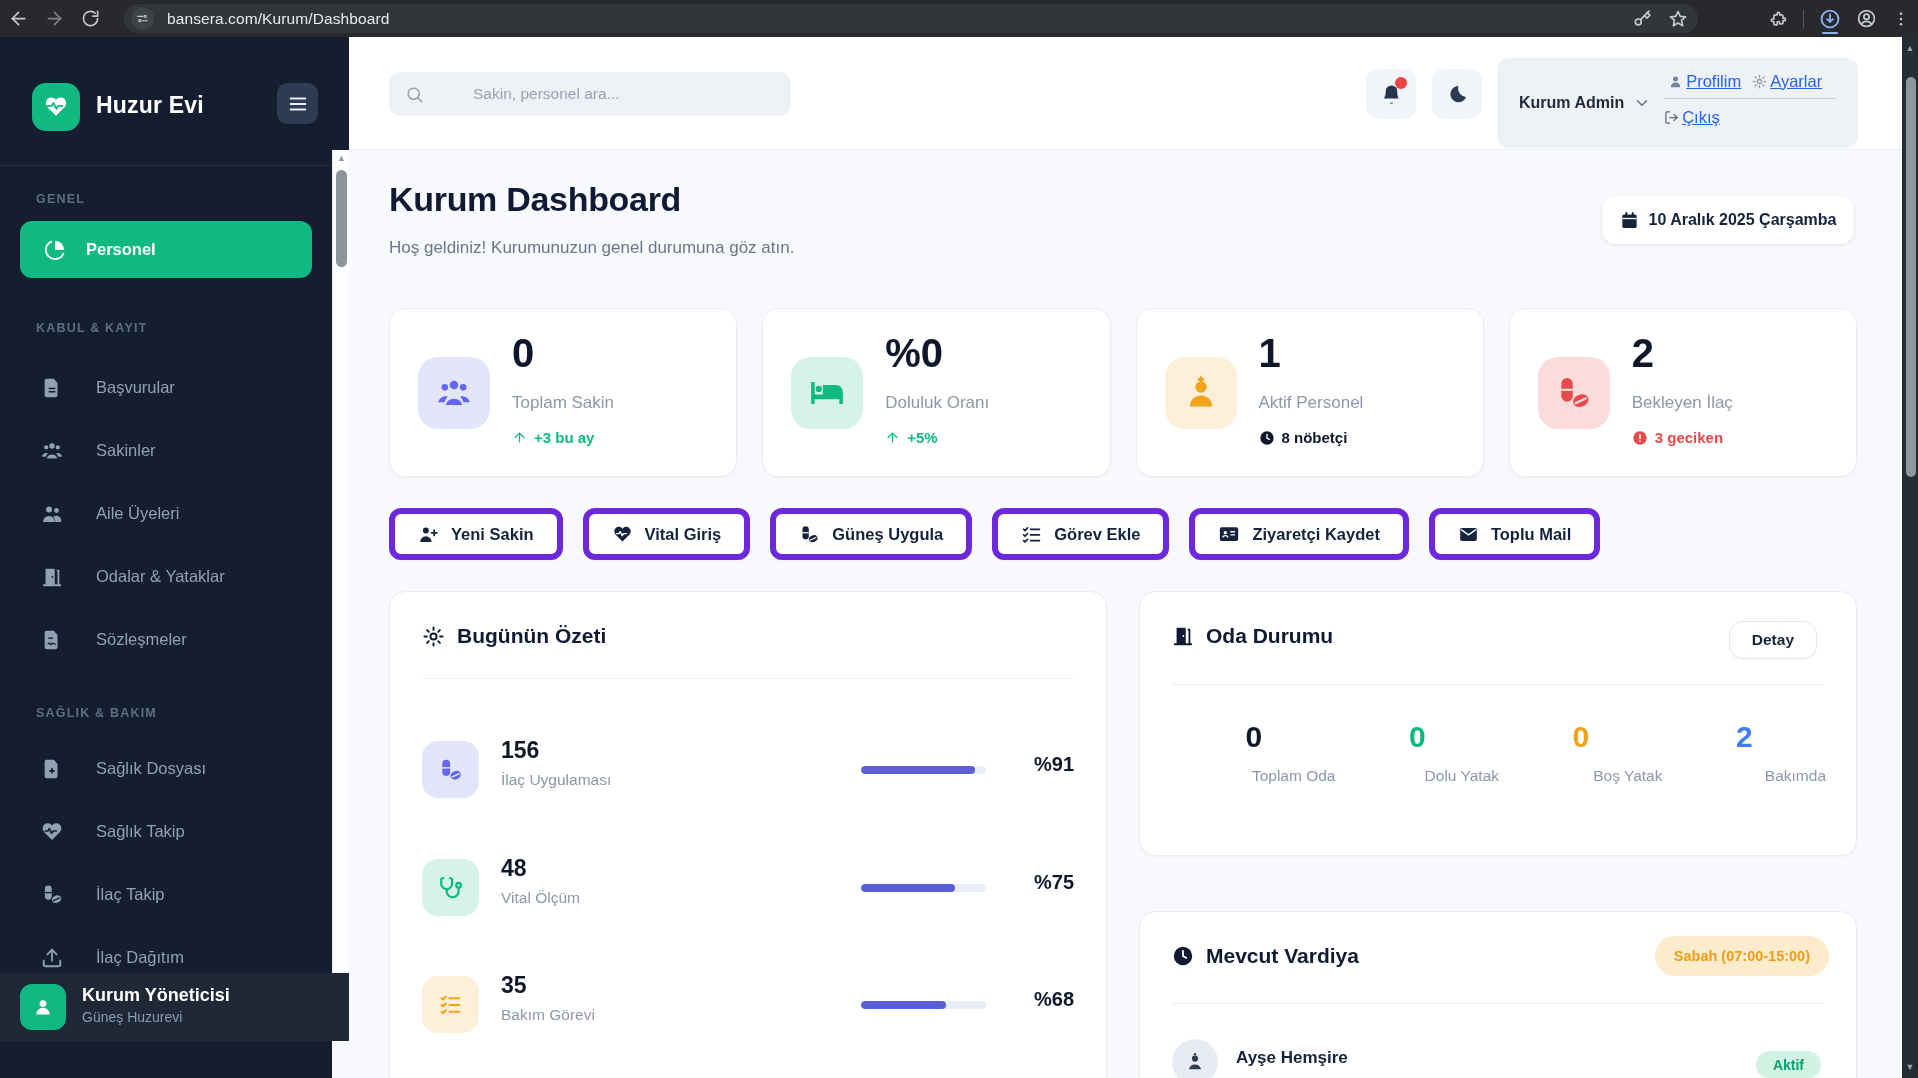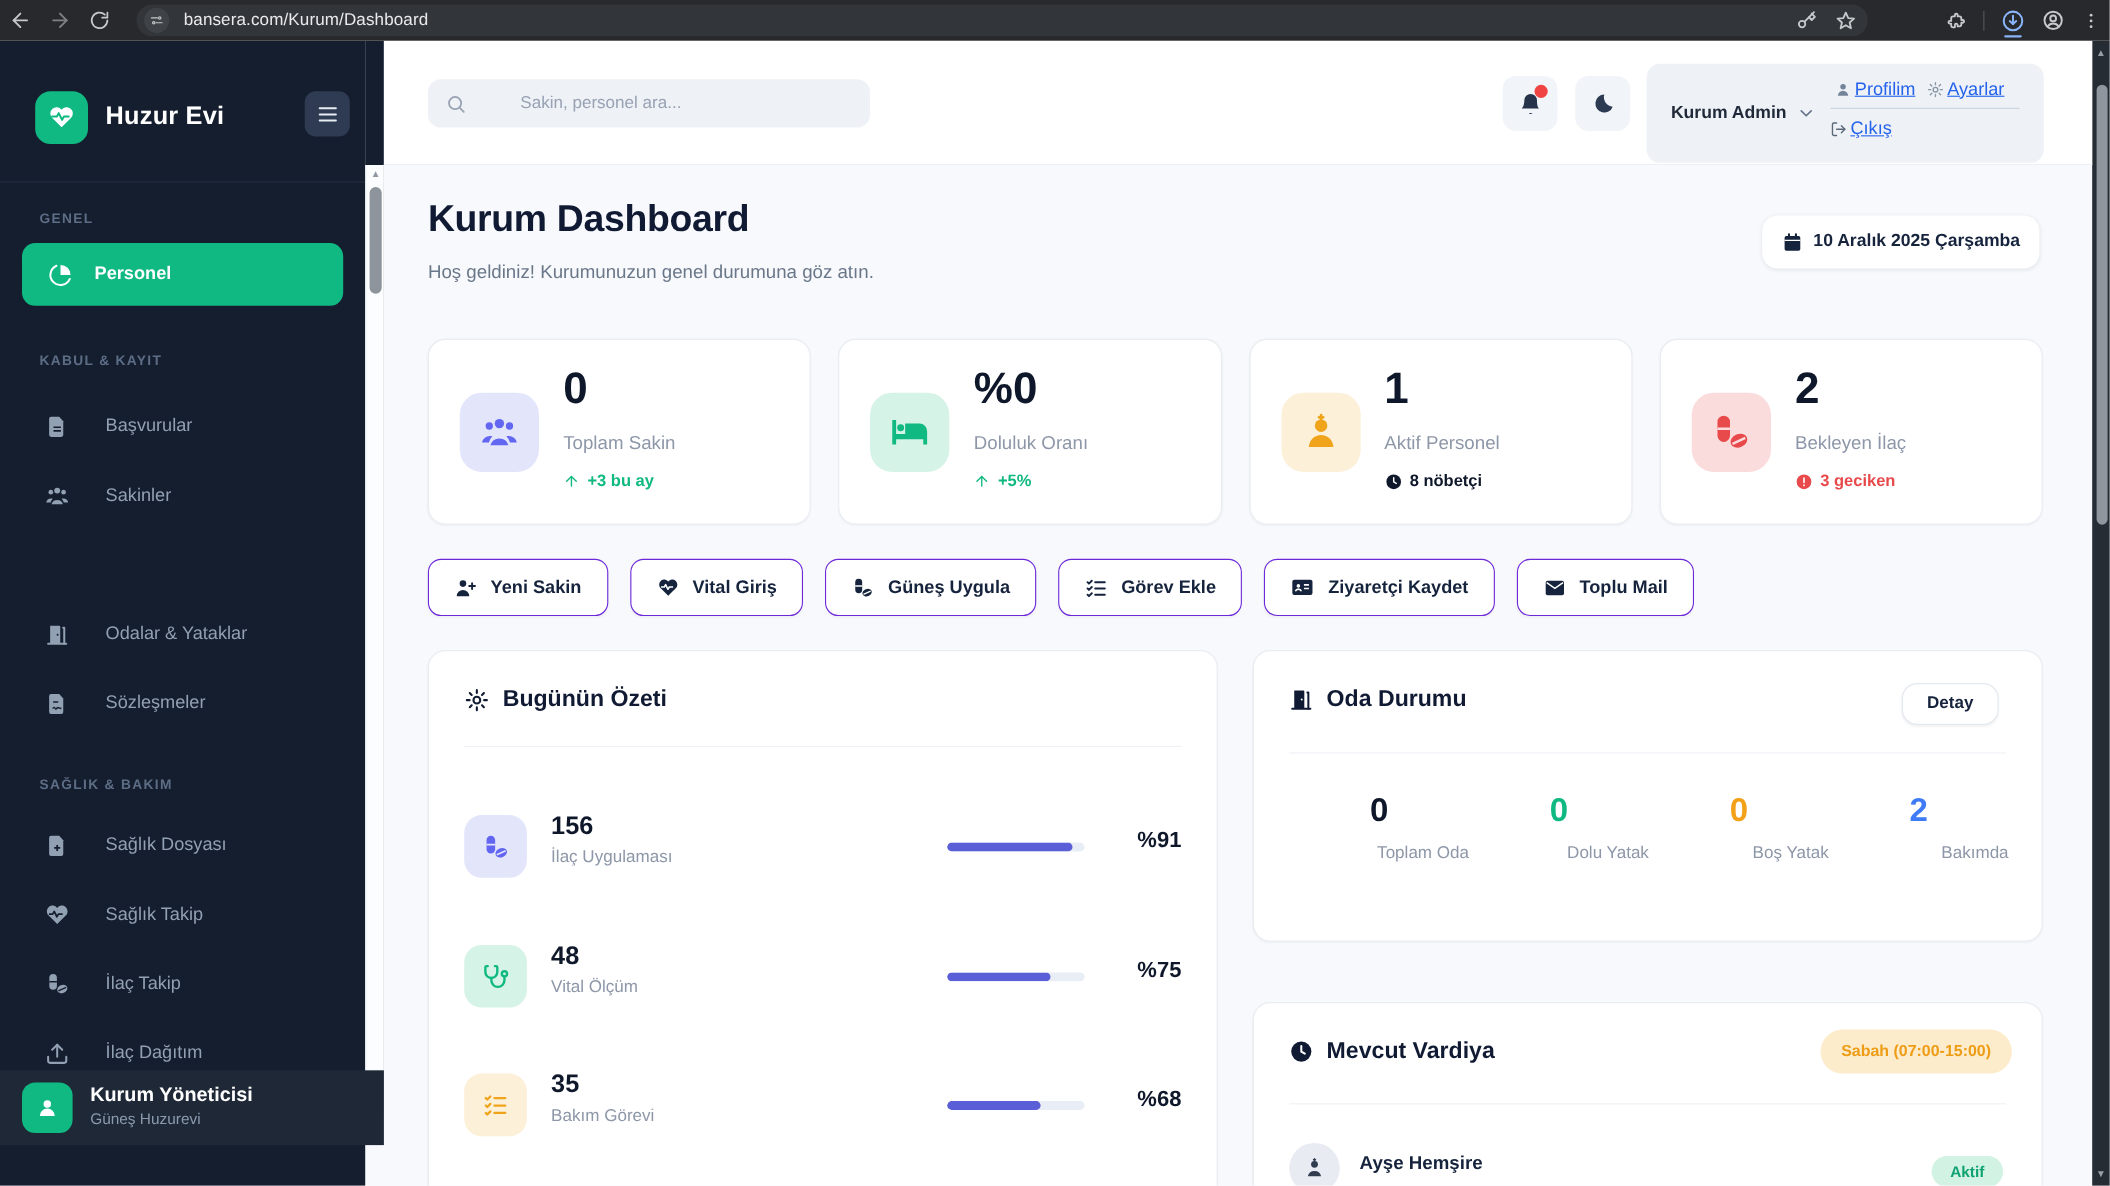--- a/index.html
+++ b/index.html
@@ -74,21 +74,21 @@
   .v-indigo { background:#e3e6fb; color:#6366f1; }
   .v-green  { background:#d5f3e6; color:#10b981; }
   .v-amber  { background:#fcf0d8; color:#f0a41c; }
   .v-red    { background:#fbdcdc; color:#e8494a; }
   .s-val { position:absolute; left:122px; top:22px; font-size:40px; font-weight:800; color:#0f172a; }
   .s-label { position:absolute; left:122px; top:84px; font-size:17px; color:#8d97a8; }
   .s-trend { position:absolute; left:122px; top:120px; font-size:15px; display:flex; align-items:center; gap:7px; font-weight:600; }
   .t-green { color:#10b981; } .t-dark { color:#0f172a; } .t-red { color:#e8494a; }
 
   .actions { position:absolute; left:40px; top:358px; display:flex; gap:20px; }
-  .action-btn { height:52px; background:#fff; border:1px solid #6d28d9; border-radius:12px; padding:0 23px; display:flex; align-items:center; gap:12px; font-size:16.5px; font-weight:600; color:#16233c; box-shadow:0 1px 2px rgba(15,23,42,.04); }
+  .action-btn { height:52px; background:#fff; border:6px solid #6d28d9; border-radius:12px; padding:0 23px; display:flex; align-items:center; gap:12px; font-size:16.5px; font-weight:600; color:#16233c; box-shadow:0 1px 2px rgba(15,23,42,.04); }
 
   .card { position:absolute; background:#fff; border:1px solid #e9edf2; border-radius:16px; box-shadow:0 1px 2px rgba(15,23,42,.04); }
   .card-head { position:absolute; left:32px; top:32px; display:flex; align-items:center; gap:12px; font-size:21px; font-weight:800; color:#101a33; }
   .card-div { position:absolute; left:32px; right:32px; height:1px; background:#edf1f6; }
 
   .summary-card { left:40px; top:441px; width:718px; height:700px; }
   .sum-row { position:absolute; left:0; width:718px; height:57px; }
   .sr-ic { position:absolute; left:32px; top:0; width:57px; height:57px; border-radius:16px; display:flex; align-items:center; justify-content:center; }
   .sr-val { position:absolute; left:111px; top:-4px; font-size:23px; font-weight:800; color:#0f172a; }
   .sr-label { position:absolute; left:111px; top:30px; font-size:15.5px; color:#8d97a8; }
@@ -237,20 +237,31 @@
         <svg class="fl" width="24" height="24" viewBox="0 0 24 24">
           <circle cx="6.2" cy="8.4" r="2.1"></circle>
           <circle cx="17.8" cy="8.4" r="2.1"></circle>
           <circle cx="12" cy="7" r="2.7"></circle>
           <path d="M6.8 19.5a5.4 5.4 0 0 1 10.4 0z"></path>
           <path d="M2 17.8a4.6 4.6 0 0 1 4.6-3.7c.5 0 1 .1 1.4.2a7 7 0 0 0-2 3.5z"></path>
           <path d="M22 17.8a4.6 4.6 0 0 0-4.6-3.7c-.5 0-1 .1-1.4.2a7 7 0 0 1 2 3.5z"></path>
         </svg>
       </span>
     <span class="lbl">Sakinler</span>
+  </div>
+  <div class="sb-item" style="top:448px">
+    <span class="ico">
+        <svg class="fl" width="24" height="24" viewBox="0 0 24 24">
+          <circle cx="9" cy="7.5" r="3"></circle>
+          <circle cx="16.5" cy="8.5" r="2.4"></circle>
+          <path d="M3 20a6 6 0 0 1 12 0z"></path>
+          <path d="M15.5 20a7.4 7.4 0 0 0-2.3-5.2 5 5 0 0 1 8 4.2v1z"></path>
+        </svg>
+      </span>
+    <span class="lbl">Aile Üyeleri</span>
   </div>
   <div class="sb-item" style="top:511px">
     <span class="ico">
         <svg width="22" height="22" viewBox="0 0 24 24">
           <path class="fl" d="M5 3h9a1 1 0 0 1 1 1v17H5z"></path>
           <path class="st" d="M18 5h1v16"></path>
           <path class="st" d="M3 21h18"></path>
           <circle cx="12.4" cy="12" r="1" style="fill:#151e2f"></circle>
         </svg>
       </span>

